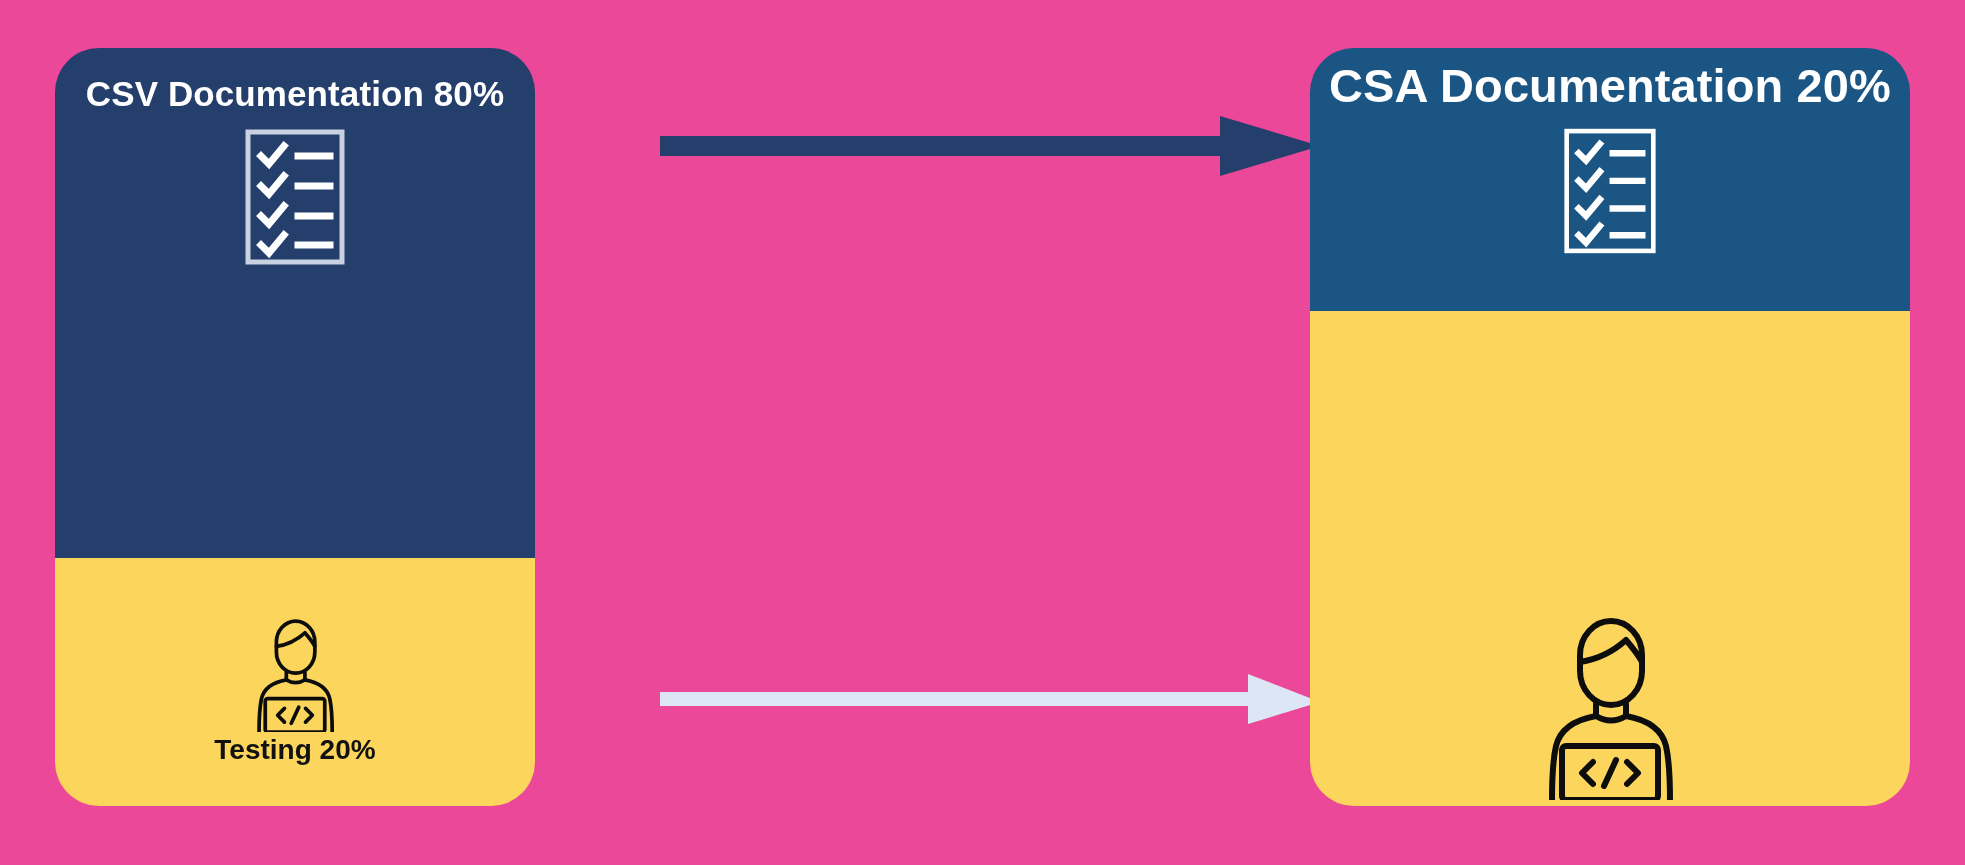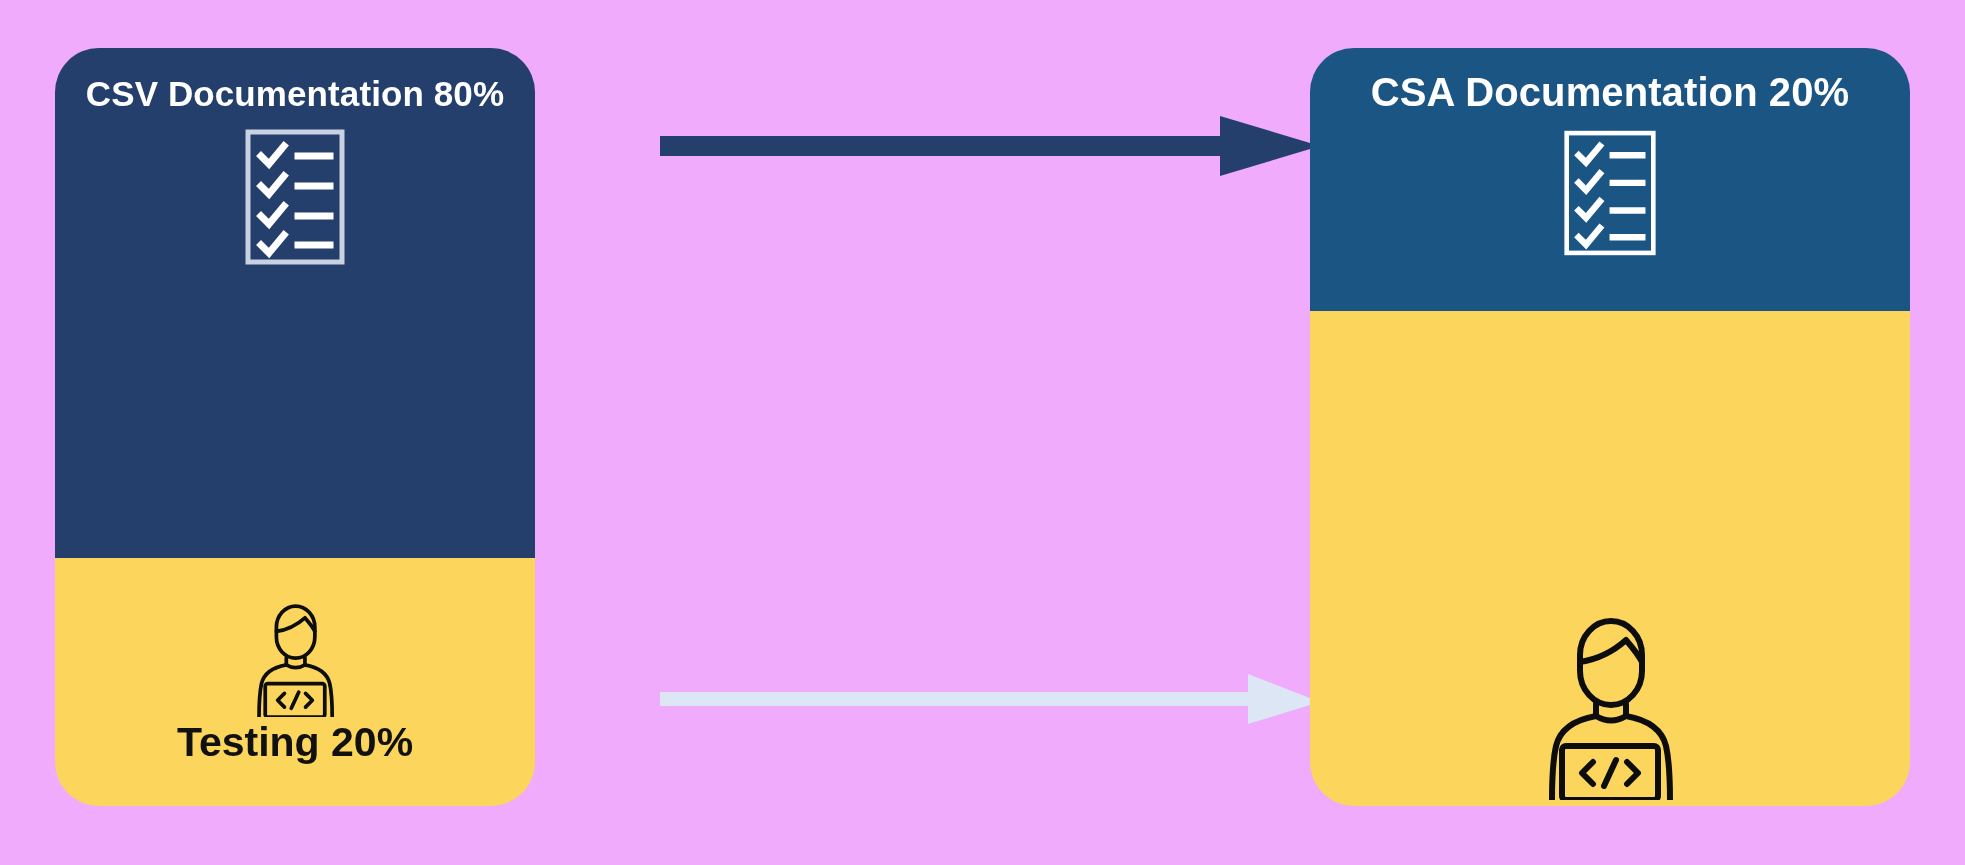--- a/index.html
+++ b/index.html
@@ -8,21 +8,21 @@
     padding: 0;
     background: #ffffff;
   }
   body {
     font-family: "Liberation Sans", sans-serif;
   }
   #canvas {
     position: relative;
     width: 1965px;
     height: 865px;
-    background: #f0abfc;
+    background: #ec4899;
     overflow: hidden;
   }
 
   
   .panel {
     position: absolute;
     border-radius: 44px;
     overflow: hidden;
     display: flex;
     flex-direction: column;
@@ -55,26 +55,26 @@
   #panel-right .panel-bottom { background: #fcd65c; }
 
   .panel-title {
     color: #ffffff;
     font-weight: bold;
     letter-spacing: 0.1px;
     white-space: nowrap;
     text-align: center;
   }
   #panel-left .panel-title  { font-size: 35px; margin-top: 26px; }
-  #panel-right .panel-title { font-size: 40px; margin-top: 22px; }
+  #panel-right .panel-title { font-size: 47px; margin-top: 10px; }
 
   .panel-footer-label {
     color: #111111;
     font-weight: bold;
-    font-size: 41px;
+    font-size: 28px;
     white-space: nowrap;
     text-align: center;
   }
   #panel-left  .panel-footer-label { margin-bottom: 40px; }
   #panel-right .panel-footer-label { margin-bottom: 40px; }
 
   
   .checklist-icon { display: block; margin-top: 14px; }
   #panel-left  .checklist-icon { width: 102px; height: 138px; }
   #panel-right .checklist-icon { width: 94px;  height: 128px; }

